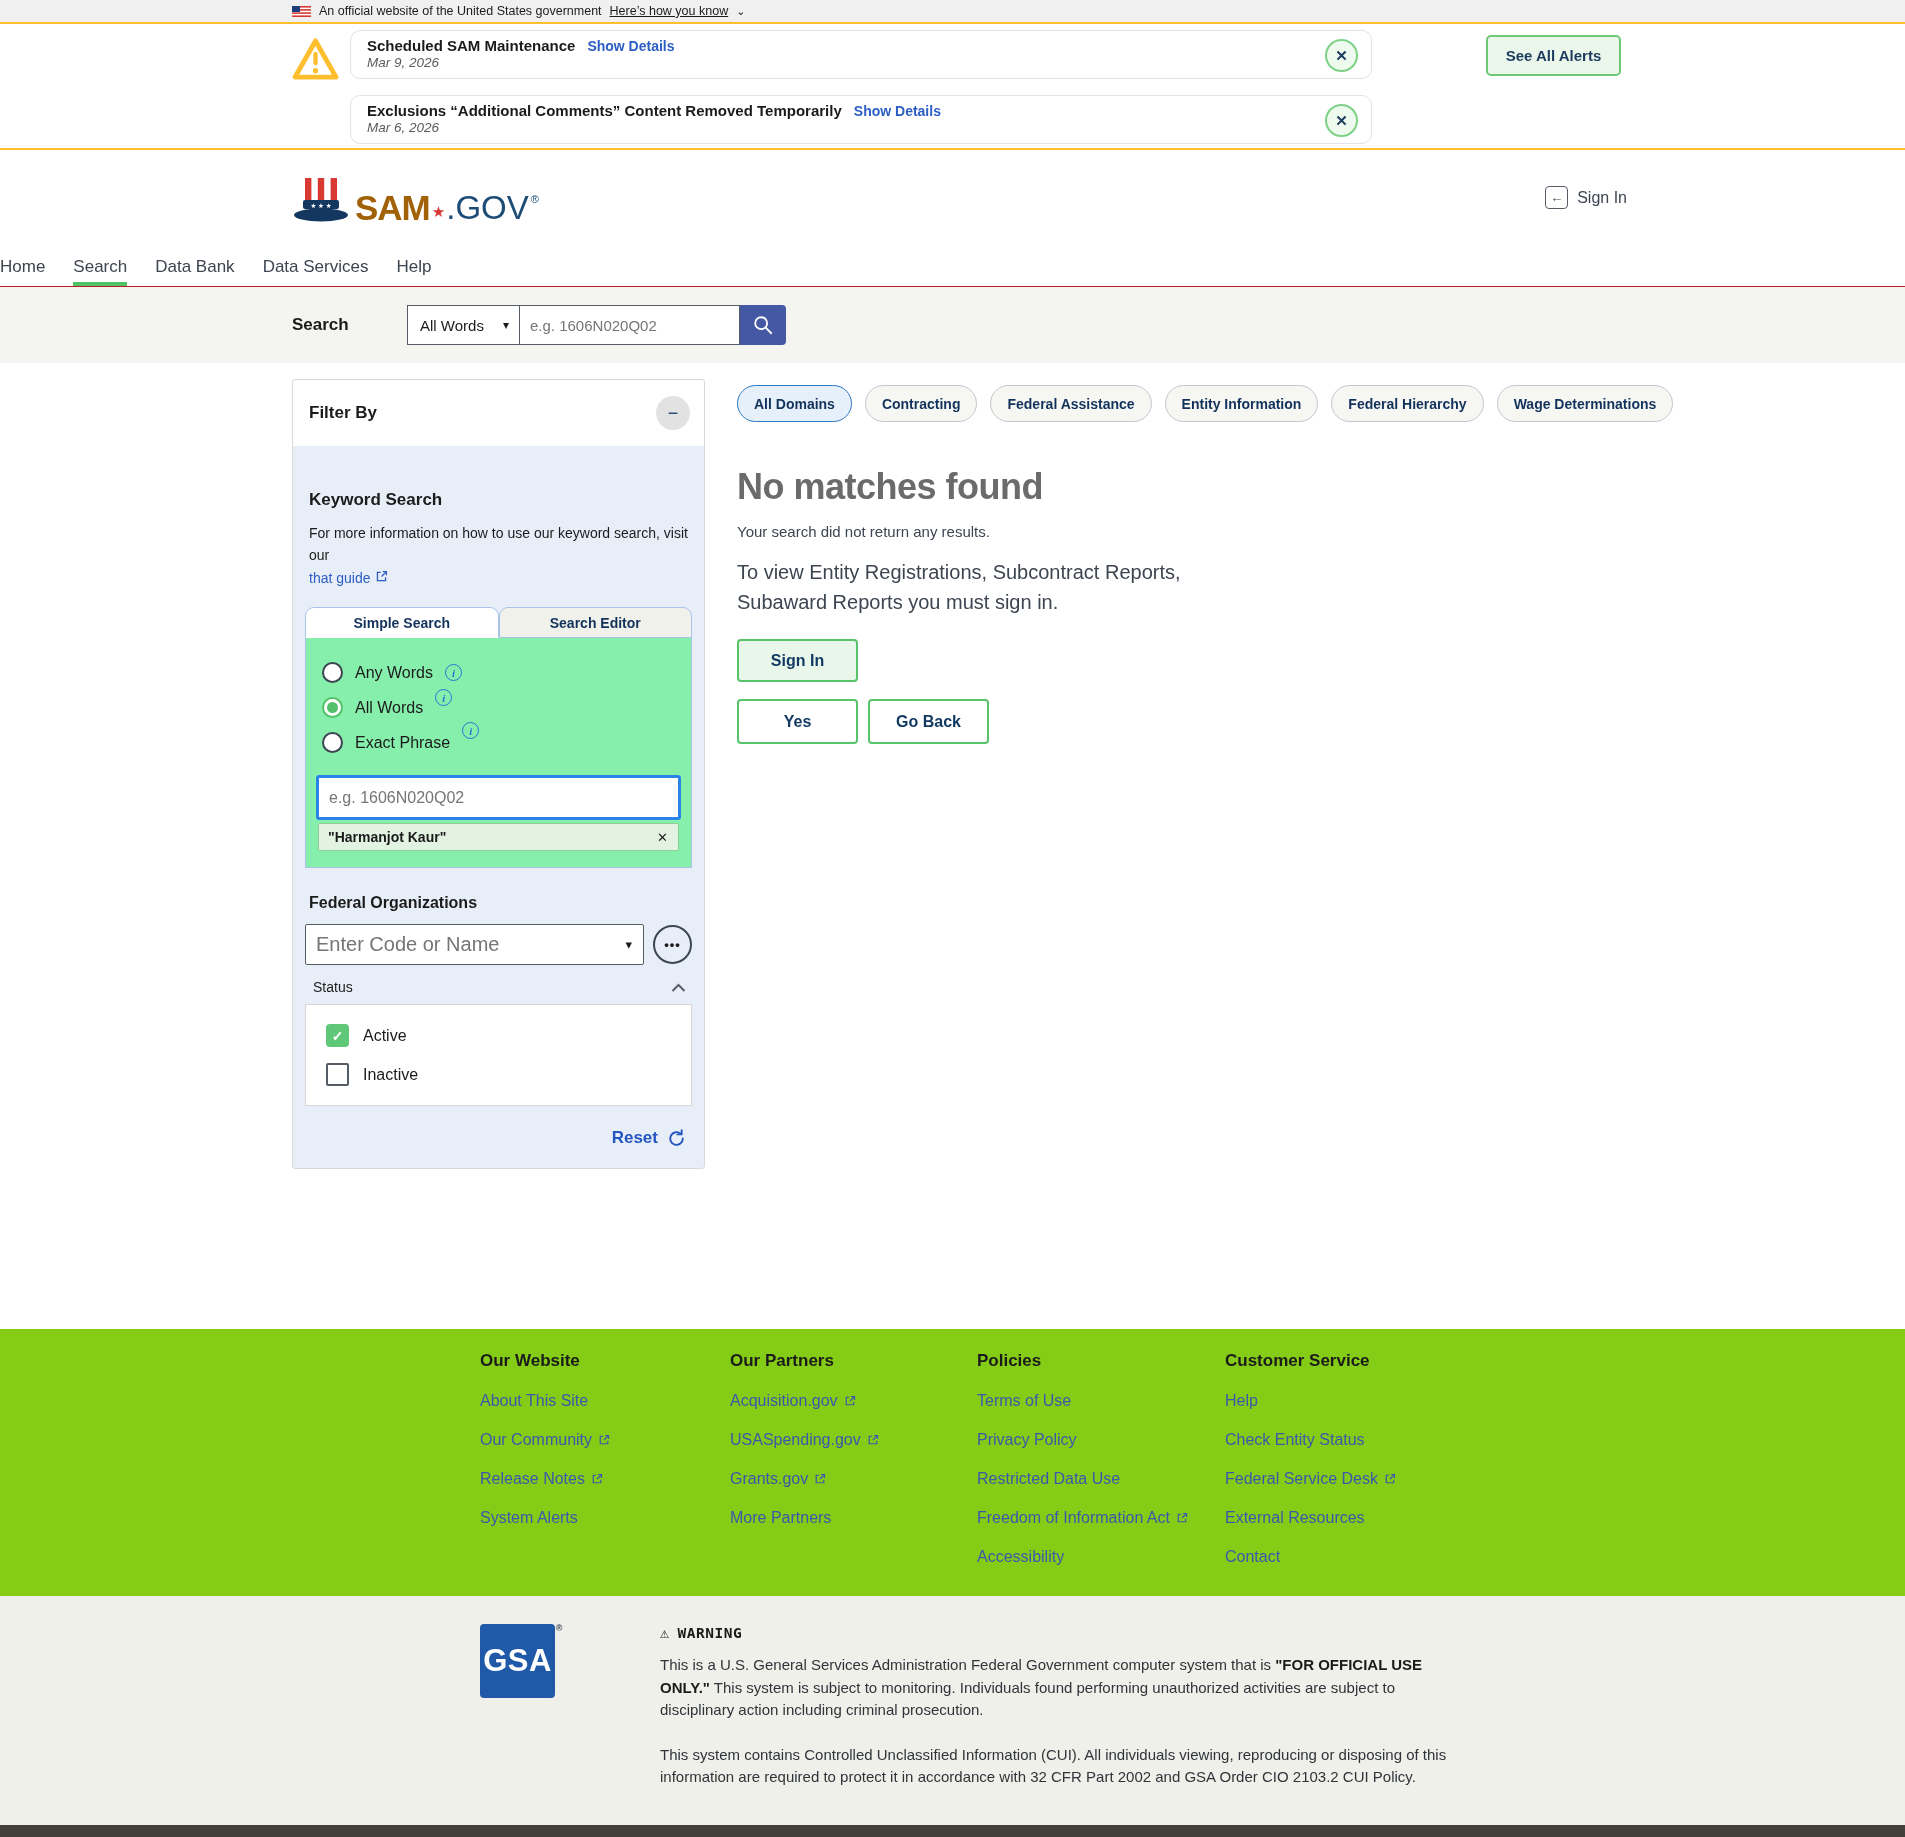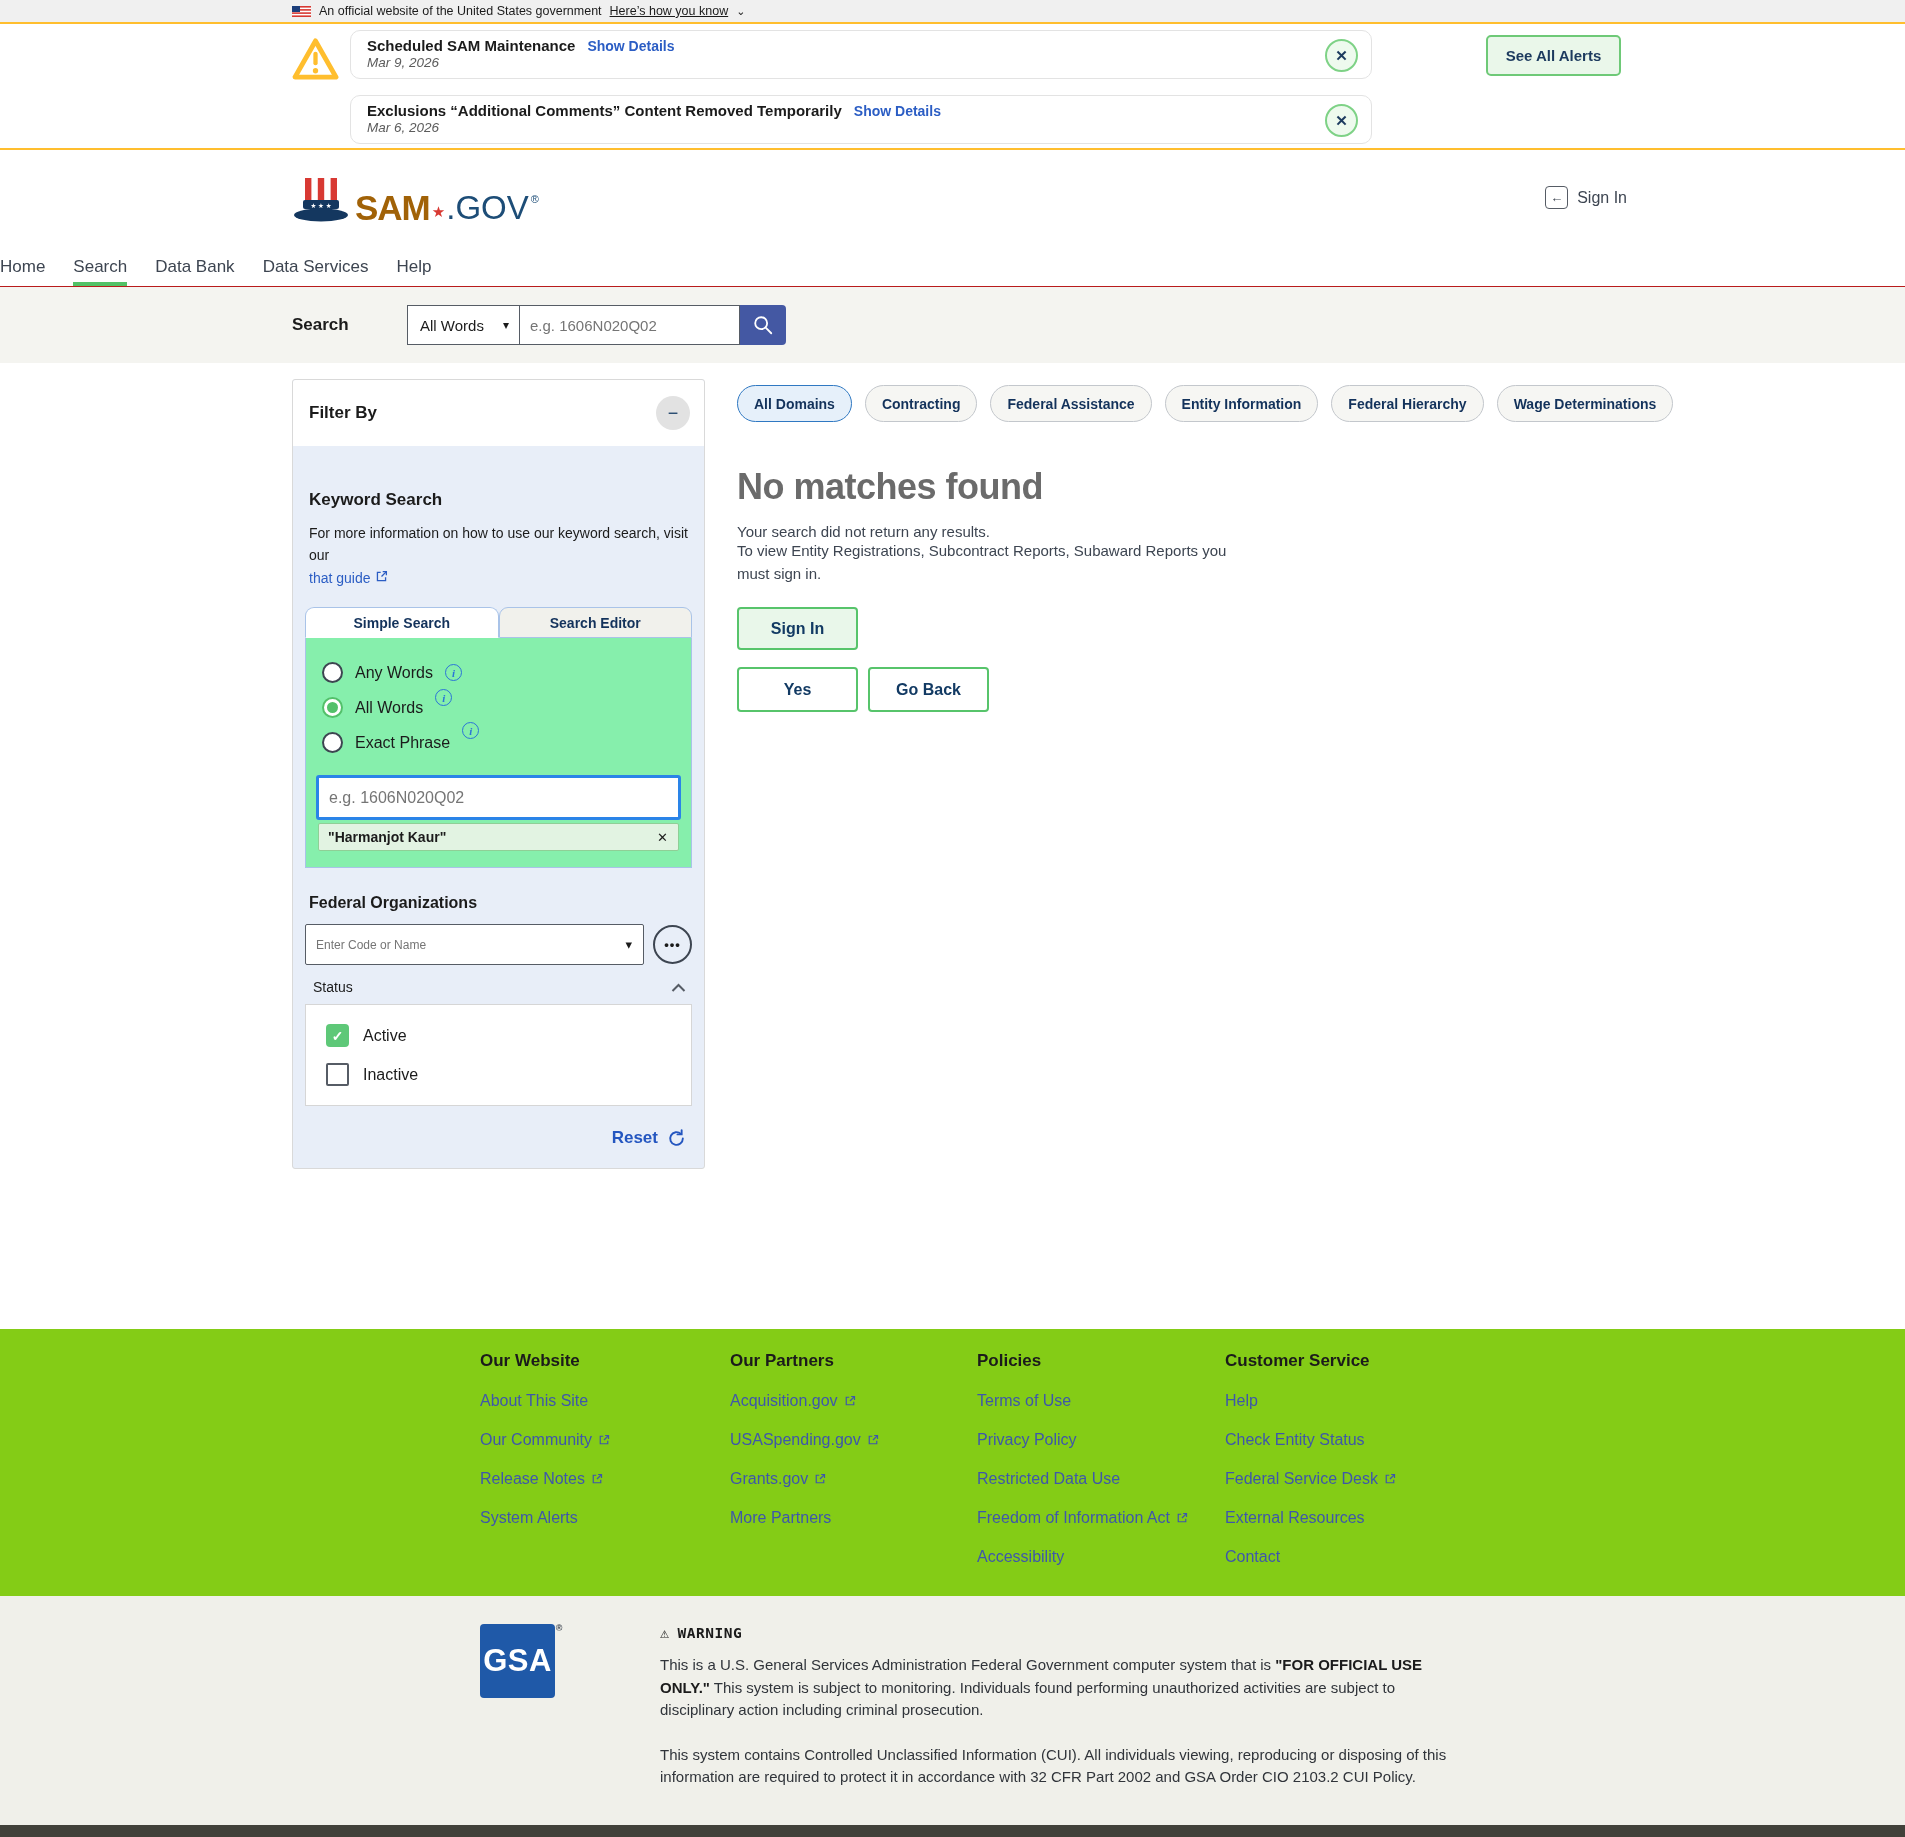--- a/index.html
+++ b/index.html
@@ -84,21 +84,21 @@
   .kw-input-wrap { position:relative; margin-top:22px; }
   .kw-input { width:100%; height:45px; border:3px solid #2a84e8; border-radius:3px; padding:0 10px; font-size:16px; font-family:"Liberation Sans",sans-serif; color:#1b1b1b; }
   .kw-input::placeholder { color:#757575; }
   .kw-tag { margin:3px 2px 0; background:#e2f3e2; border:1px solid #8fcf96; border-radius:2px; padding:5px 10px 5px 9px; display:flex; align-items:center; justify-content:space-between; }
   .kw-tag .txt { font-size:14px; font-weight:bold; color:#1b1b1b; }
   .kw-tag .x { font-size:13px; color:#1b1b1b; cursor:pointer; }
 
   .fo-heading { font-size:16px; font-weight:bold; color:#1b1b1b; margin:26px 4px 0; }
   .fo-row { display:flex; align-items:center; margin-top:12px; }
   .fo-select { position:relative; flex:1; }
-  .fo-input { width:100%; height:41px; border:1px solid #565c65; border-radius:2px; background:#fff; padding:0 30px 0 10px; font-size:12px; font-family:"Liberation Sans",sans-serif; color:#1b1b1b; }
+  .fo-input { width:100%; height:41px; border:1px solid #565c65; border-radius:2px; background:#fff; padding:0 30px 0 10px; font-size:20px; font-family:"Liberation Sans",sans-serif; color:#1b1b1b; }
   .fo-input::placeholder { color:#757575; }
   .fo-caret { position:absolute; right:12px; top:13px; font-size:13px; color:#1b1b1b; pointer-events:none; }
   .fo-more { width:39px; height:39px; border-radius:50%; border:2px solid #3d4551; background:transparent; margin-left:9px; font-size:13px; font-weight:bold; color:#1b1b1b; letter-spacing:1px; display:flex; align-items:center; justify-content:center; cursor:pointer; flex-shrink:0; }
   .status-head { display:flex; align-items:center; justify-content:space-between; margin:14px 6px 0 8px; cursor:pointer; }
   .status-head .lbl { font-size:14px; color:#1b1b1b; }
   .status-box { background:#fff; border:1px solid #d6d6d6; margin-top:9px; padding:14px 16px; }
   .check-row { display:flex; align-items:center; margin:5px 0 16px 4px; cursor:pointer; }
   .check-row:last-child { margin-bottom:5px; }
   .cb { width:23px; height:23px; border-radius:4px; flex-shrink:0; display:flex; align-items:center; justify-content:center; }
   .cb.on { background:#5ec878; color:#fff; font-size:14px; font-weight:bold; }
@@ -108,21 +108,21 @@
   .reset-row .lbl { font-size:17px; font-weight:bold; color:#2456c0; }
 
   
   .results { margin-left:32px; padding-top:6px; width:830px; }
   .domain-tabs { display:flex; gap:13px; flex-wrap:nowrap; }
   .pill { height:37px; padding:0 16px; border-radius:19px; display:flex; align-items:center; font-size:14px; font-weight:bold; color:#13325b; cursor:pointer; white-space:nowrap; }
   .pill.active { background:#e6f0fa; border:1.5px solid #2f78c2; }
   .pill.idle { background:#f6f6f3; border:1px solid #c3c7cc; }
   .nm-title { margin-top:44px; font-size:36px; font-weight:bold; color:#6b6b6b; letter-spacing:-0.5px; }
   .nm-sub { margin-top:15px; font-size:15px; color:#3d4551; }
-  .nm-note { font-size:15px; color:#3d4551; max-width:500px; line-height:1.5; }
+  .nm-note { margin-top:17px; font-size:20px; color:#3d4551; max-width:500px; line-height:1.5; }
   .btn-green-fill { margin-top:22px; width:121px; height:43px; background:#e9f7ea; border:2px solid #57c46b; border-radius:4px; font-size:16px; font-weight:bold; color:#123a63; font-family:"Liberation Sans",sans-serif; cursor:pointer; }
   .nm-question { margin-top:48px; font-size:15px; color:#3d4551; }
   .btn-row { display:flex; gap:10px; margin-top:17px; }
   .btn-green-line { width:121px; height:45px; background:#fff; border:2px solid #57c46b; border-radius:4px; font-size:16px; font-weight:bold; color:#123a63; font-family:"Liberation Sans",sans-serif; cursor:pointer; }
 
   
   .footer-upper { background:#84cc16; padding:22px 0 30px 480px; display:flex; }
   .f-col { width:250px; }
   .f-col:nth-child(2){ width:247px; } .f-col:nth-child(3){ width:248px; } .f-col:nth-child(4){ width:280px; }
   .f-head { font-size:17px; font-weight:bold; color:#1b1b1b; }

